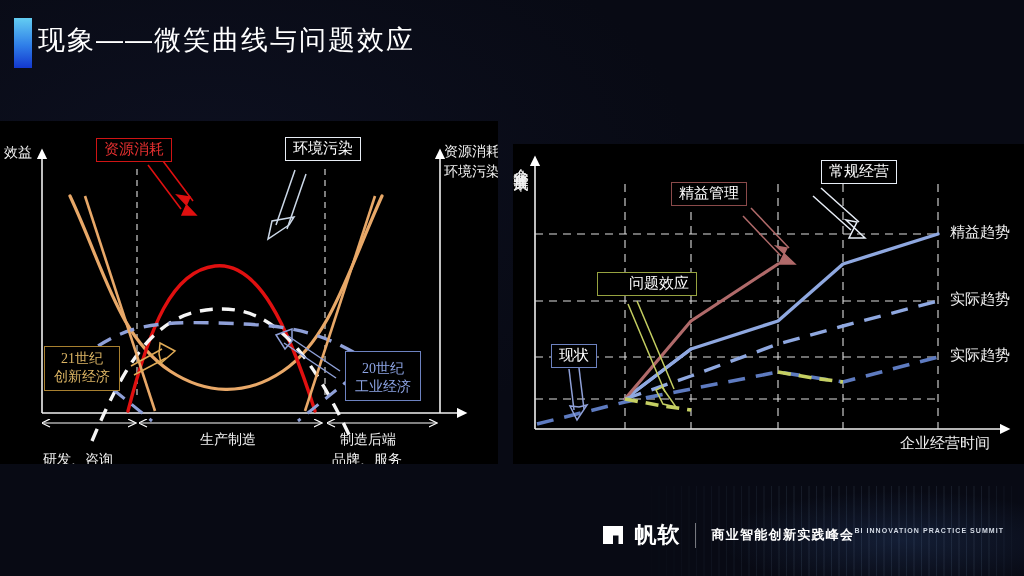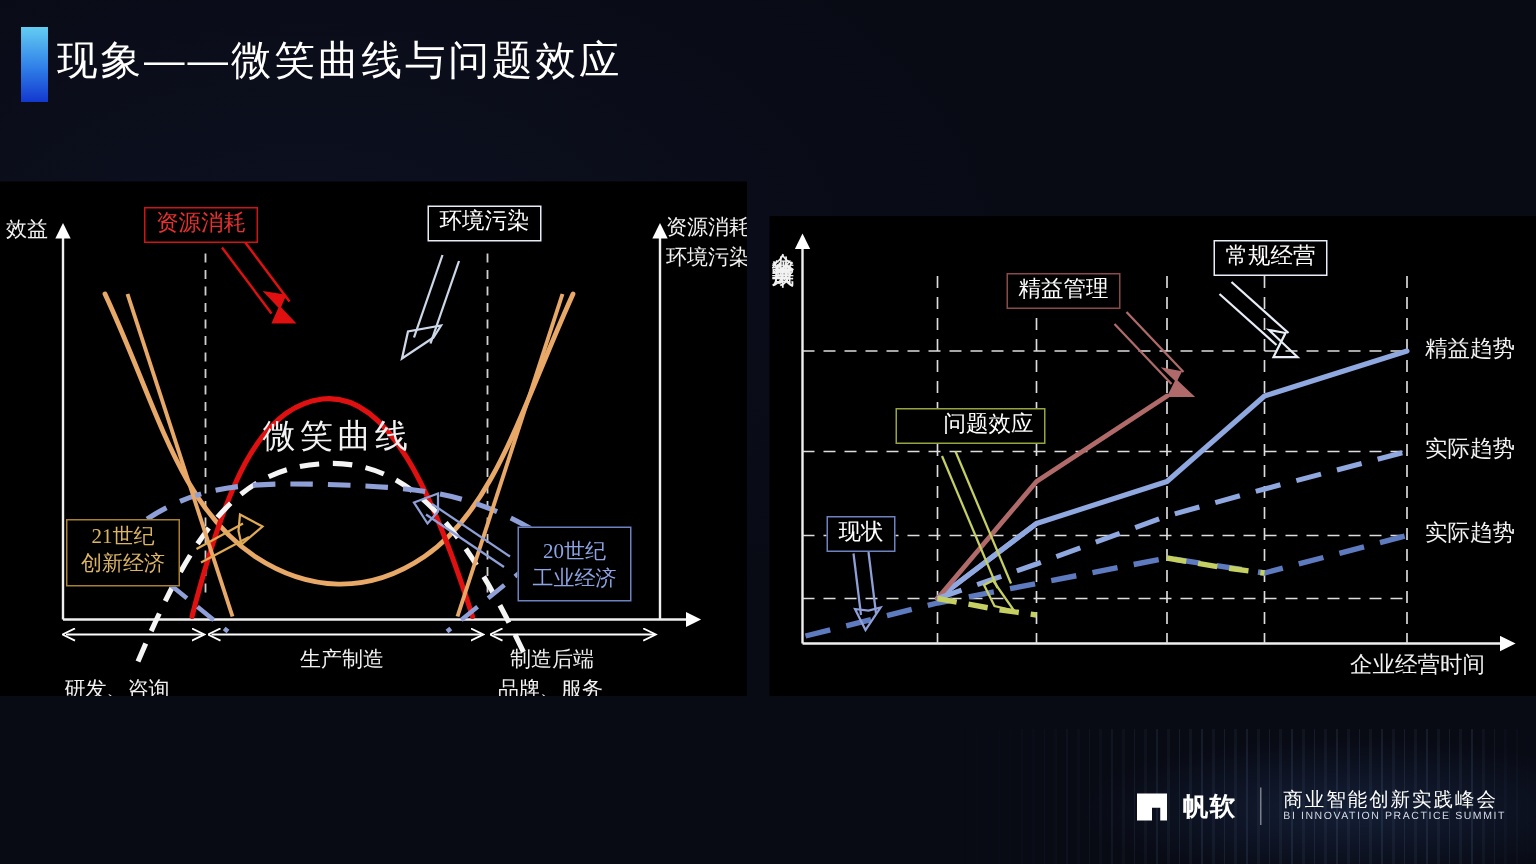--- a/index.html
+++ b/index.html
@@ -41,24 +41,24 @@
         rgba(150,190,230,0.10) 6px, rgba(150,190,230,0.10) 7px,
         rgba(255,255,255,0.00) 7px, rgba(255,255,255,0.00) 13px,
         rgba(170,205,240,0.055) 13px, rgba(170,205,240,0.055) 15px);
     -webkit-mask-image:linear-gradient(90deg,rgba(0,0,0,0) 0%,rgba(0,0,0,0) 62%,rgba(0,0,0,1) 78%,rgba(0,0,0,1) 96%,rgba(0,0,0,0) 100%);
             mask-image:linear-gradient(90deg,rgba(0,0,0,0) 0%,rgba(0,0,0,0) 62%,rgba(0,0,0,1) 78%,rgba(0,0,0,1) 96%,rgba(0,0,0,0) 100%);
   }
   #footer-glow{position:absolute;inset:0;
     background:radial-gradient(ellipse 260px 70px at 88% 60%, rgba(60,100,170,0.22), rgba(0,0,0,0) 70%);}
   #logo-wrap{position:absolute;right:20px;bottom:26px;display:flex;align-items:center;gap:9px;}
   #logo-mark{width:24px;height:24px;position:relative;}
-  #logo-name{font-size:17px;color:#fff;letter-spacing:1px;
+  #logo-name{font-size:22px;color:#fff;letter-spacing:1px;
      font-family:Liberation Serif, serif;font-weight:bold;}
   #logo-div{width:1px;height:25px;background:rgba(255,255,255,0.45);margin:0 6px;}
-  .logo-txt{display:flex;flex-direction:column;line-height:1.25;}
+  .logo-txt{display:flex;flex-direction:row;line-height:1.25;font-weight:bold;}
   #logo-cn{font-size:13px;color:#fff;letter-spacing:1.3px;
      font-family:"Liberation Sans","DejaVu Sans",sans-serif;}
   #logo-en{font-size:7px;color:#d4dbe6;letter-spacing:1.05px;
      font-family:"Liberation Sans","DejaVu Sans",sans-serif;}
 </style>
 </head>
 <body>
 
 <div id="slide">
 
@@ -138,21 +138,20 @@
 
     <div class="callout two" style="left:44px;top:225px;border-color:#a88030;color:#dcb564;font-size:14px;padding:3px 9px 5px;">
       <div>21世纪</div>
       <div>创新经济</div>
     </div>
     <div class="callout two" style="left:345px;top:230px;border-color:#6d82c0;color:#8da4e4;font-size:14px;padding:8px 9px 5px;">
       <div>20世纪</div>
       <div>工业经济</div>
     </div>
 
-    <div class="axtx" style="left:175px;top:155px;font-size:22px;letter-spacing:3px;">微笑曲线</div>
 
     <div class="axtx" style="left:53px;top:310px;margin-top:48px;">制造前端</div>
     <div class="axtx" style="left:43px;top:330px;">研发、咨询</div>
     <div class="axtx" style="left:200px;top:310px;">生产制造</div>
     <div class="axtx" style="left:340px;top:310px;">制造后端</div>
     <div class="axtx" style="left:332px;top:330px;">品牌、服务</div>
   </div>
 
   <div class="panel" id="panel-right">
     <svg width="511" height="320" viewBox="0 0 511 320">
@@ -214,21 +213,21 @@
       </g>
     </svg>
 
     <div class="axtx vtext" style="left:-2px;top:12px;font-size:15px;">企业经营成果</div>
     <div class="axtx" style="left:387px;top:290px;font-size:15px;">企业经营时间</div>
 
     <div class="axtx" style="left:437px;top:79px;font-size:15px;">精益趋势</div>
     <div class="axtx" style="left:437px;top:146px;font-size:15px;">实际趋势</div>
     <div class="axtx" style="left:437px;top:202px;font-size:15px;">实际趋势</div>
 
-    <div class="callout" style="left:296px;top:16px;border-color:#e8eef7;color:#ffffff;font-size:15px;">常规经营</div>
+    <div class="callout" style="left:308px;top:16px;border-color:#e8eef7;color:#ffffff;font-size:15px;">常规经营</div>
     <div class="callout" style="left:158px;top:38px;border-color:#8a4a4a;color:#ffffff;font-size:15px;">精益管理</div>
     <div class="callout" style="left:84px;top:128px;border-color:#97a340;color:#ffffff;font-size:15px;padding-left:31px;">问题效应</div>
     <div class="callout" style="left:38px;top:200px;border-color:#6d82c0;color:#ffffff;font-size:15px;">现状</div>
   </div>
 
   <div id="footer">
     <div id="footer-glow"></div>
     <div id="footer-streaks"></div>
     <div id="logo-wrap">
       <div id="logo-mark">

